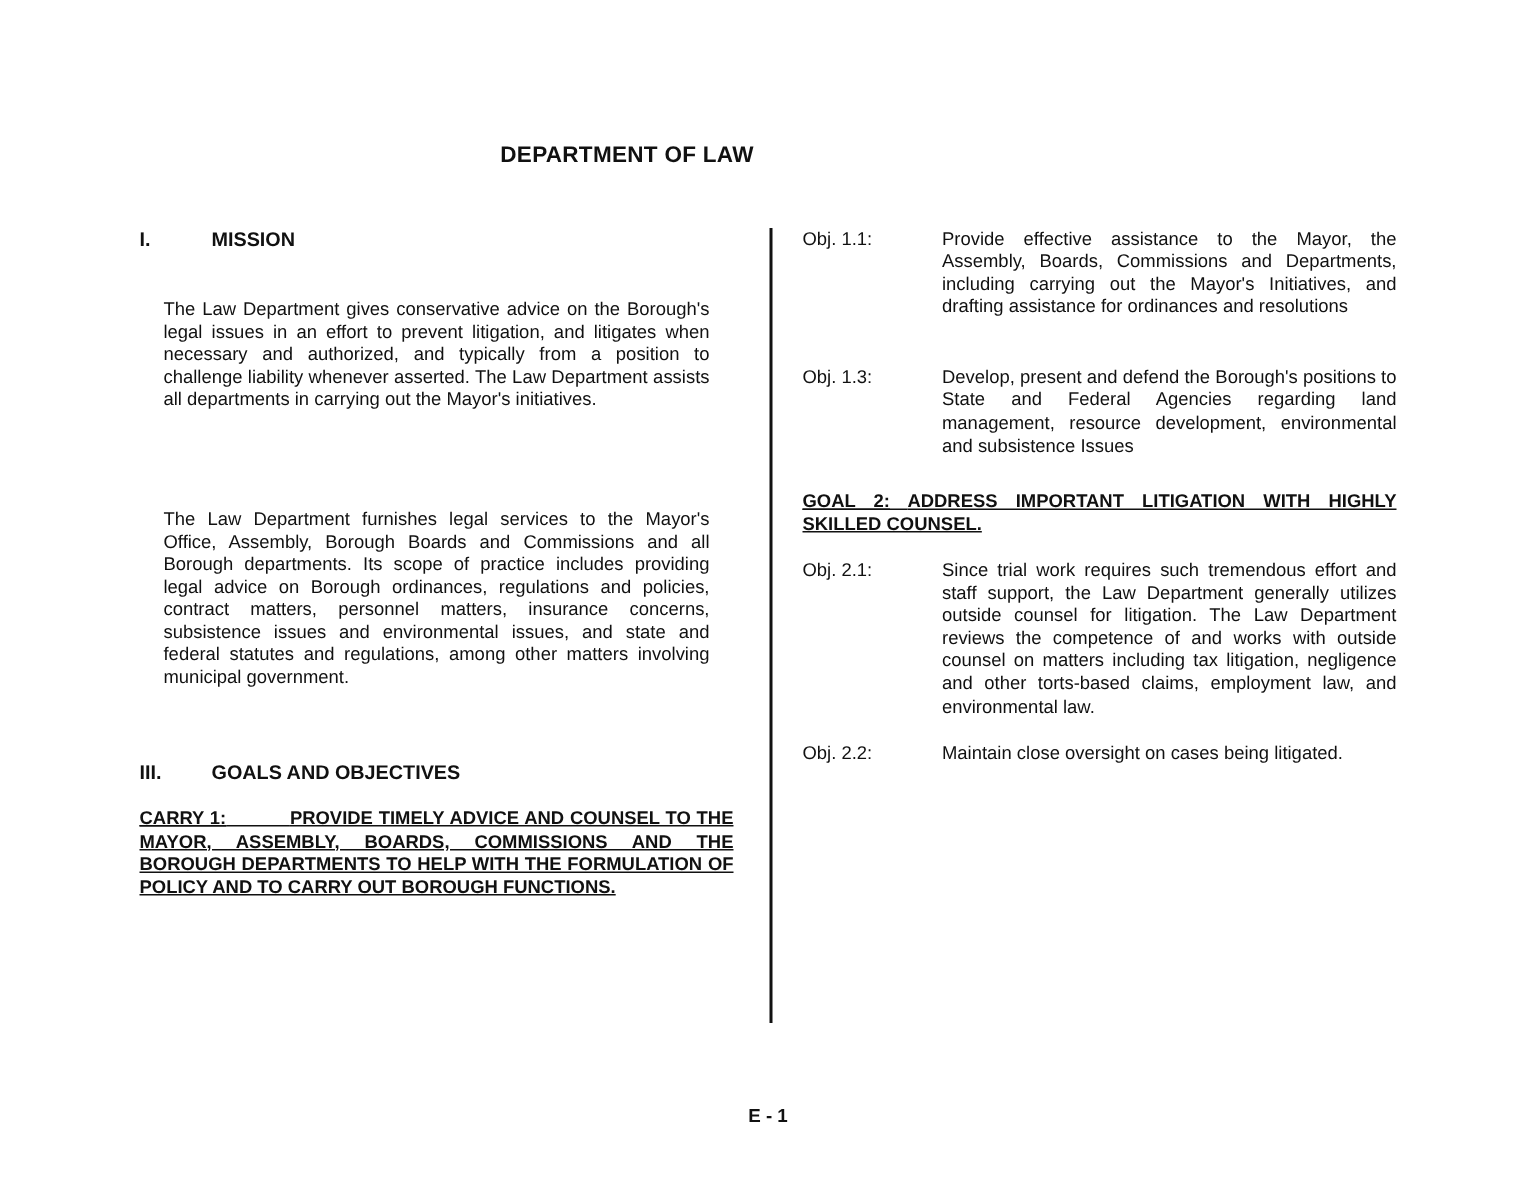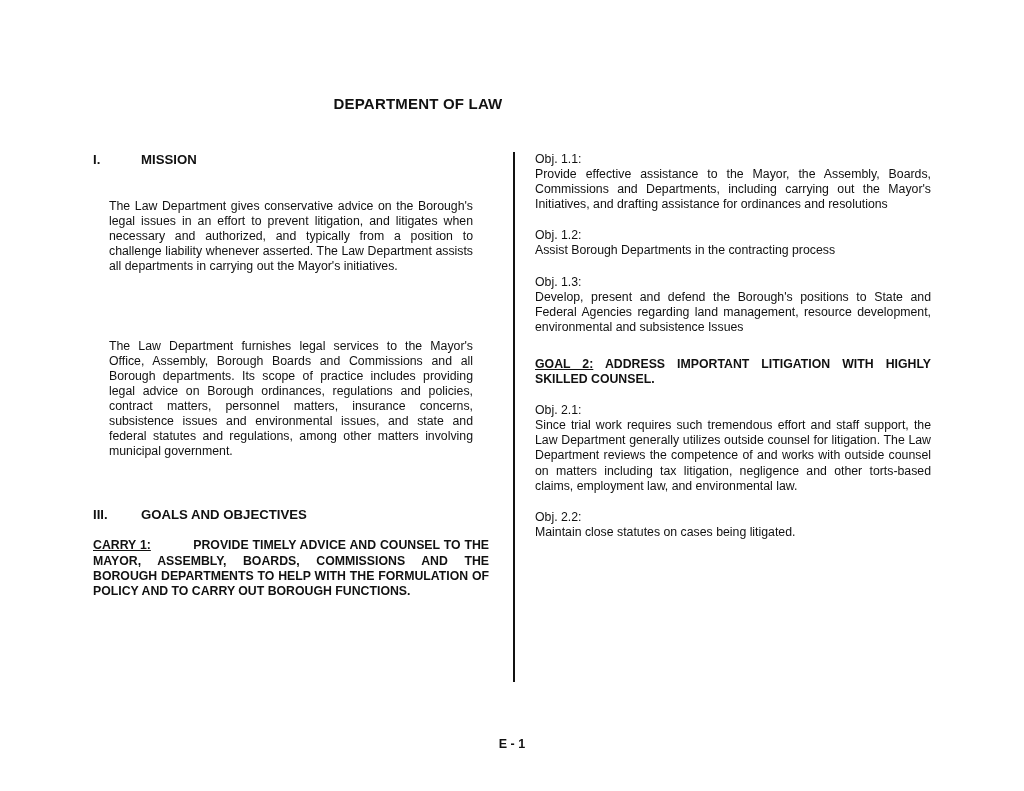--- a/index.html
+++ b/index.html
@@ -14,23 +14,23 @@
   }
   .col-left { position: absolute; left: 93px; top: 152px; width: 396px; }
   .col-right { position: absolute; left: 535px; top: 152px; width: 396px; }
   .divider {
     position: absolute; left: 513px; top: 152px; width: 2px; height: 530px; background: #111111;
   }
   .heading { font-weight: bold; font-size: 13.2px; margin: 0; display: flex; }
   .heading .num { width: 48px; }
   .para { text-align: justify; margin: 16px; }
   .gap-m { height: 16px; }
-  .goal { font-weight: bold; text-align: justify; margin: 0; }
+  .goal { font-weight: bold; text-align: justify; margin: 0; text-decoration: underline; }
   .goal .goal-label { text-decoration: underline; }
-  .obj { display: flex; margin: 0; flex-direction: column; }
+  .obj { display: flex; margin: 0; }
   .obj .obj-label { width: 93px; flex: none; }
   .obj .obj-text { flex: 1; text-align: justify; }
   .page-num {
     position: absolute; top: 737px; left: 0; width: 1024px; text-align: center;
     font-weight: bold; font-size: 12.5px;
   }
 </style>
 </head>
 <body>
 
@@ -62,40 +62,36 @@
 </div>
 
 <div class="divider"></div>
 
 <div class="col-right">
   <div class="obj">
     <span class="obj-label">Obj. 1.1:</span>
     <span class="obj-text">Provide effective assistance to the Mayor, the Assembly, Boards, Commissions and Departments, including carrying out the Mayor's Initiatives, and drafting assistance for ordinances and resolutions</span>
   </div>
   <div class="gap-m"></div>
-  <div class="obj">
-    <span class="obj-label">Obj. 1.2:</span>
-    <span class="obj-text">Assist Borough Departments in the contracting process</span>
-  </div>
   <div class="gap-m"></div>
   <div class="obj">
     <span class="obj-label">Obj. 1.3:</span>
     <span class="obj-text">Develop, present and defend the Borough's positions to State and Federal Agencies regarding land management, resource development, environmental and subsistence Issues</span>
   </div>
   <div class="gap-m" style="height:22px"></div>
 
   <p class="goal">
     <span class="goal-label">GOAL 2:</span>
     <span>ADDRESS IMPORTANT LITIGATION WITH HIGHLY SKILLED COUNSEL.</span>
   </p>
   <div class="gap-m"></div>
   <div class="obj">
     <span class="obj-label">Obj. 2.1:</span>
     <span class="obj-text">Since trial work requires such tremendous effort and staff support, the Law Department generally utilizes outside counsel for litigation. The Law Department reviews the competence of and works with outside counsel on matters including tax litigation, negligence and other torts-based claims, employment law, and environmental law.</span>
   </div>
   <div class="gap-m"></div>
   <div class="obj">
     <span class="obj-label">Obj. 2.2:</span>
-    <span class="obj-text">Maintain close statutes on cases being litigated.</span>
+    <span class="obj-text">Maintain close oversight on cases being litigated.</span>
   </div>
 </div>
 
 <div class="page-num">E - 1</div>
 
 </body></html>

